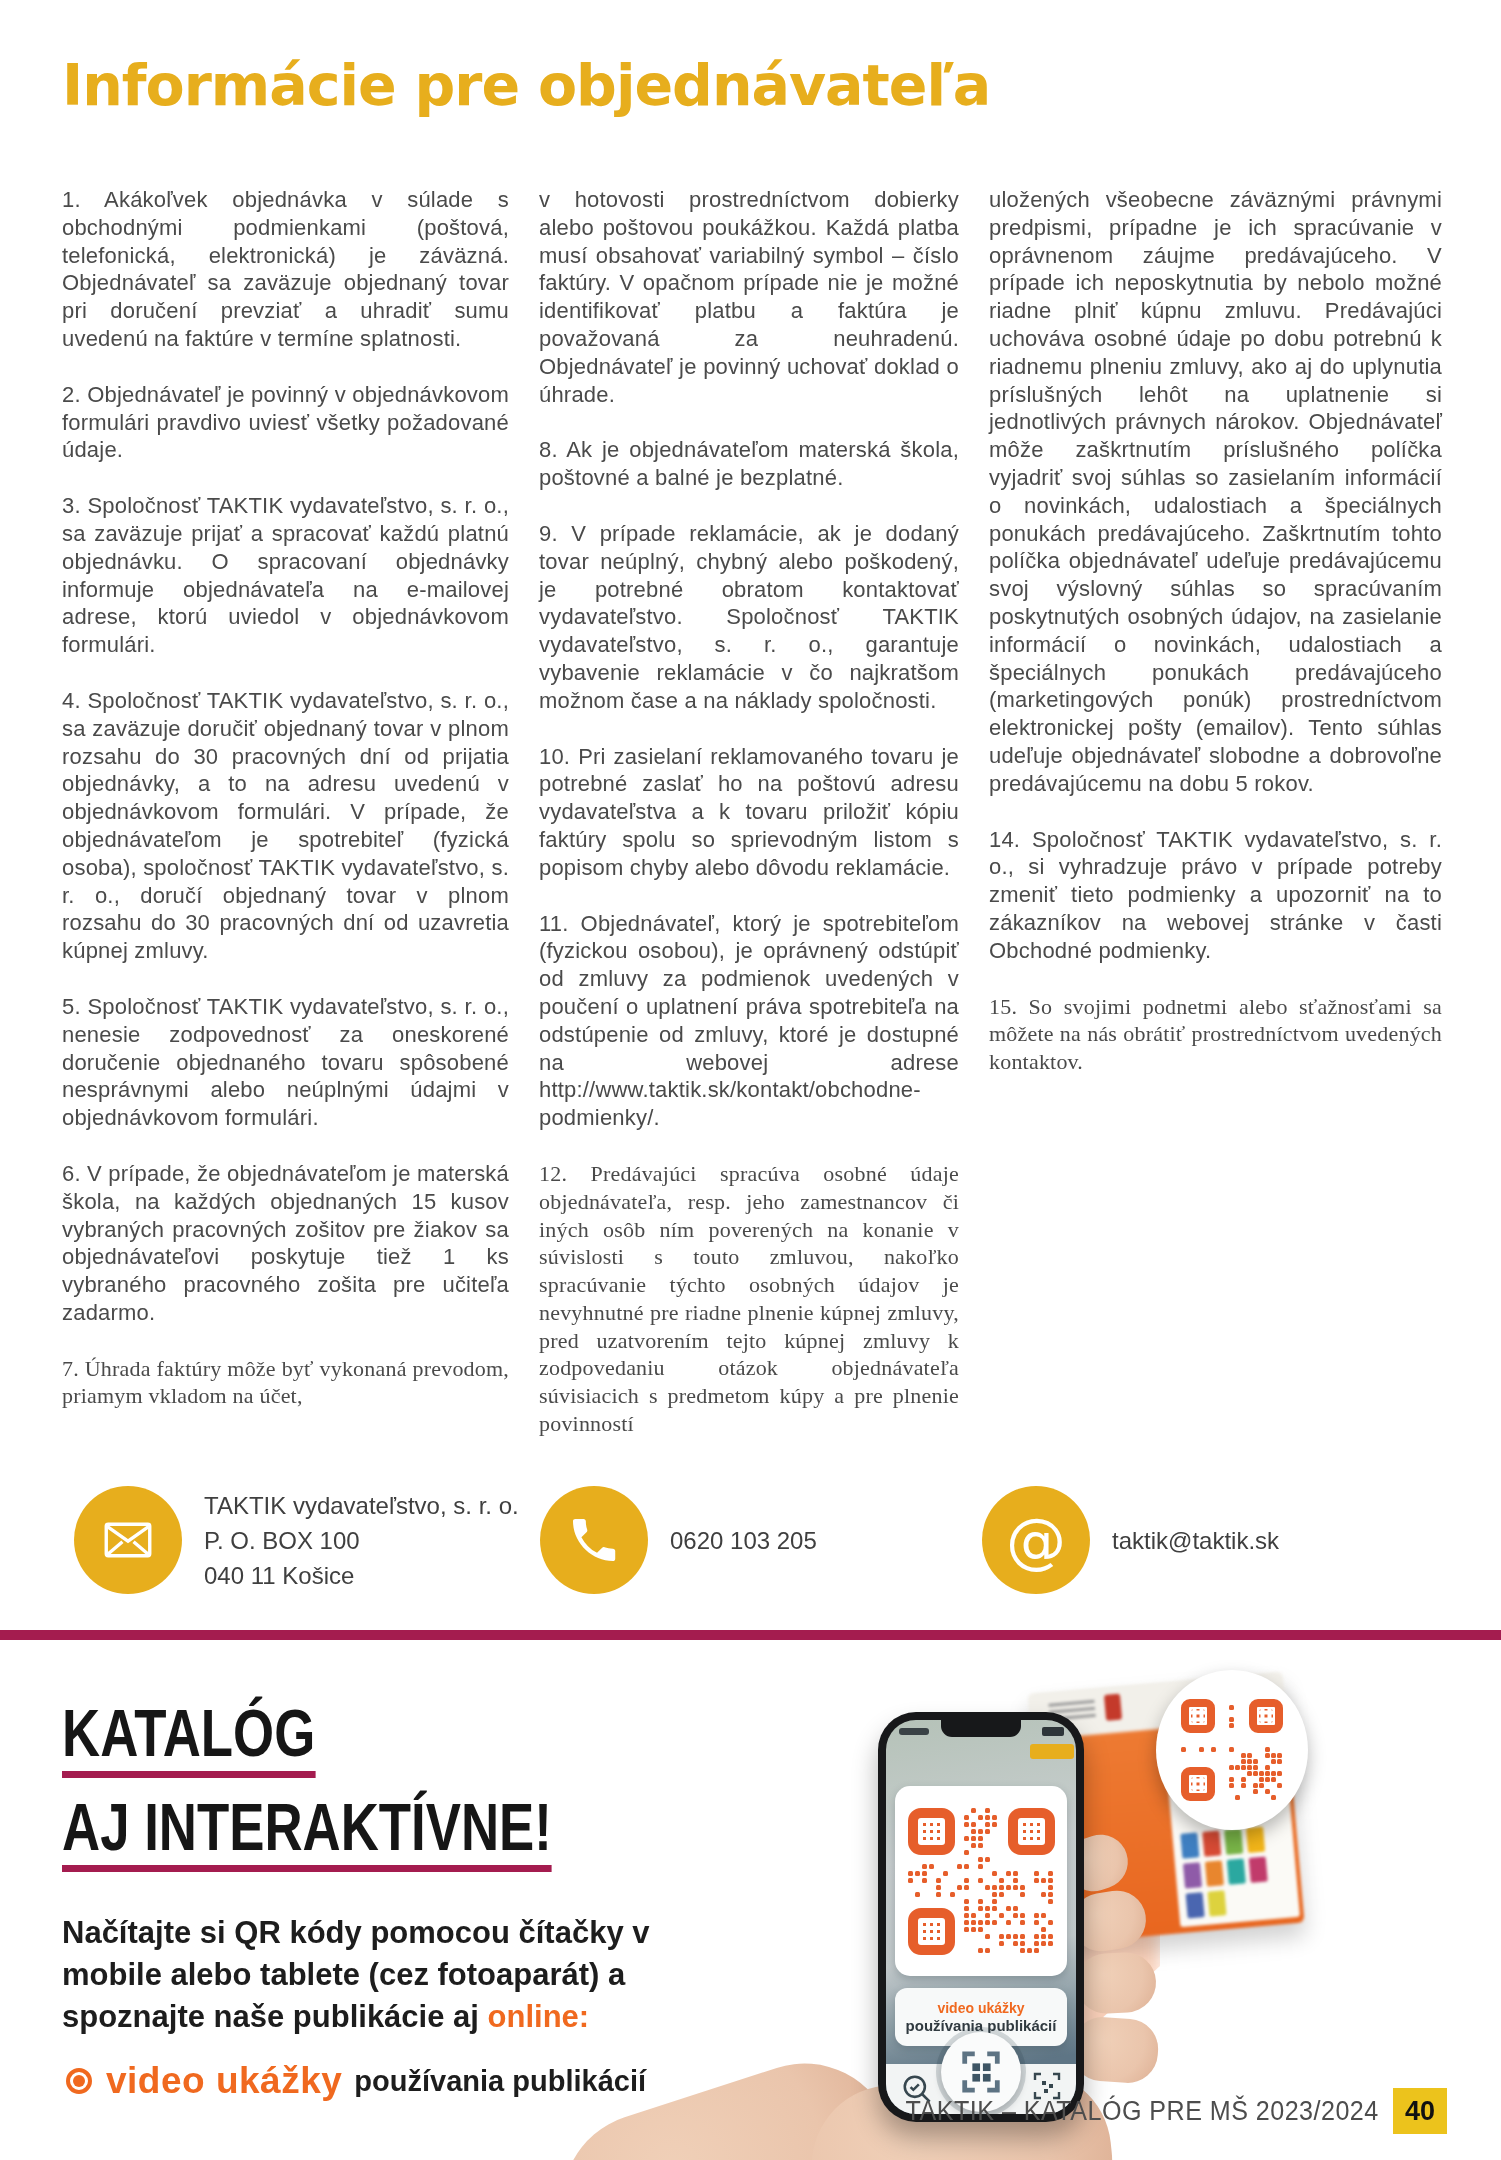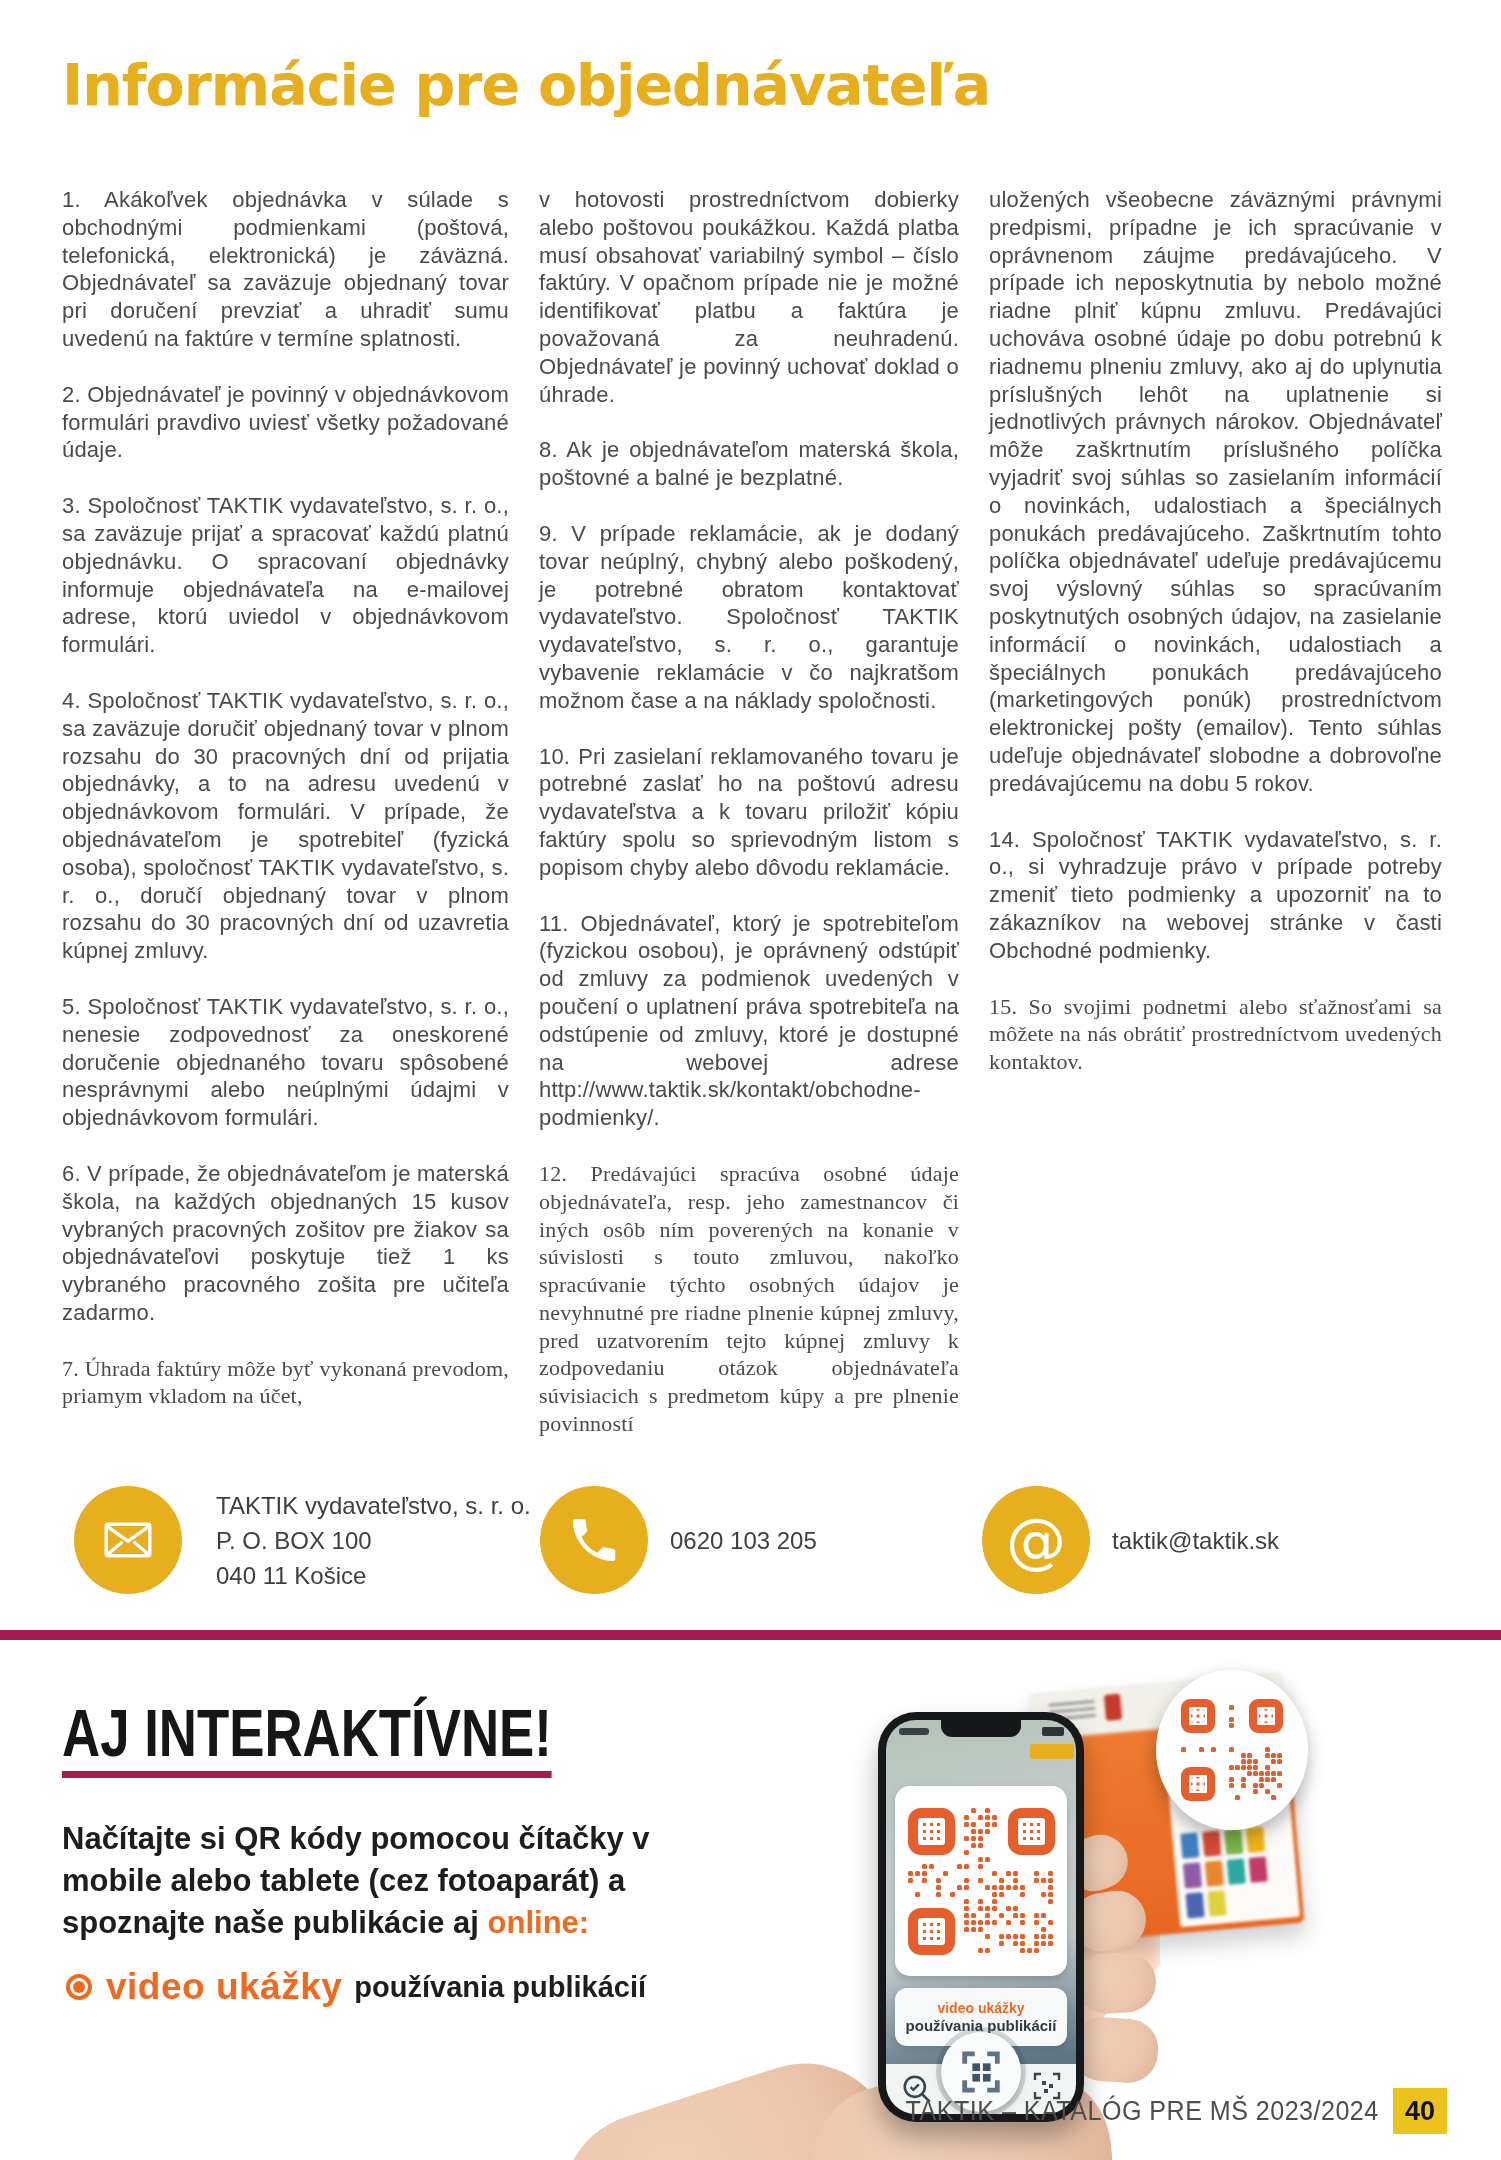--- a/index.html
+++ b/index.html
@@ -20,21 +20,21 @@
   .columns{position:absolute;left:62px;top:186px;width:1380px;display:flex;}
   .col{color:var(--ink);font-size:22px;line-height:27.8px;text-align:justify;letter-spacing:.2px;}
   .col-1{width:447px;margin-right:30px;}
   .col-2{width:420px;margin-right:30px;}
   .col-3{width:453px;}
   .col p{margin:0 0 28px 0;overflow-wrap:anywhere;}
   .col p:last-child{margin-bottom:0;font-family:Liberation Serif, serif;}
 
   
   .contact{position:absolute;display:flex;align-items:center;}
-  .contact-1{left:74px;top:1486px;gap:12px;}
+  .contact-1{left:74px;top:1486px;}
   .contact-2{left:540px;top:1486px;}
   .contact-3{left:982px;top:1486px;}
   .contact-badge{width:108px;height:108px;border-radius:50%;background:var(--gold);
     display:flex;align-items:center;justify-content:center;flex:0 0 auto;}
   .contact-text{margin-left:22px;color:#3f3f3f;font-size:24px;line-height:35px;}
   .at-glyph{color:#fff;font-size:60px;font-family:"DejaVu Sans",sans-serif;font-weight:400;line-height:1;}
 
   
   .divider-bar{position:absolute;left:0;top:1630px;width:100%;height:10px;background:var(--maroon);}
 
@@ -192,20 +192,23 @@
       <span class="at-glyph">@</span>
     </div>
     <div class="contact-text">
       <div>taktik@taktik.sk</div>
     </div>
   </div>
 
   <div class="divider-bar"></div>
 
   <div class="promo">
+    <div class="promo-heading">
+      <span class="condensed">KATALÓG</span>
+    </div>
     <div class="promo-heading">
       <span class="condensed">AJ INTERAKTÍVNE!</span>
     </div>
     <p class="promo-body"><span>Načítajte si QR kódy pomocou čítačky v mobile alebo tablete (cez fotoaparát) a spoznajte naše publikácie aj </span><span class="promo-link">online:</span></p>
     <div class="promo-bullet-row">
       <span class="bullet-dot"></span>
       <span class="bullet-highlight">video ukážky</span>
       <span class="bullet-text">používania publikácií</span>
     </div>
   </div>

